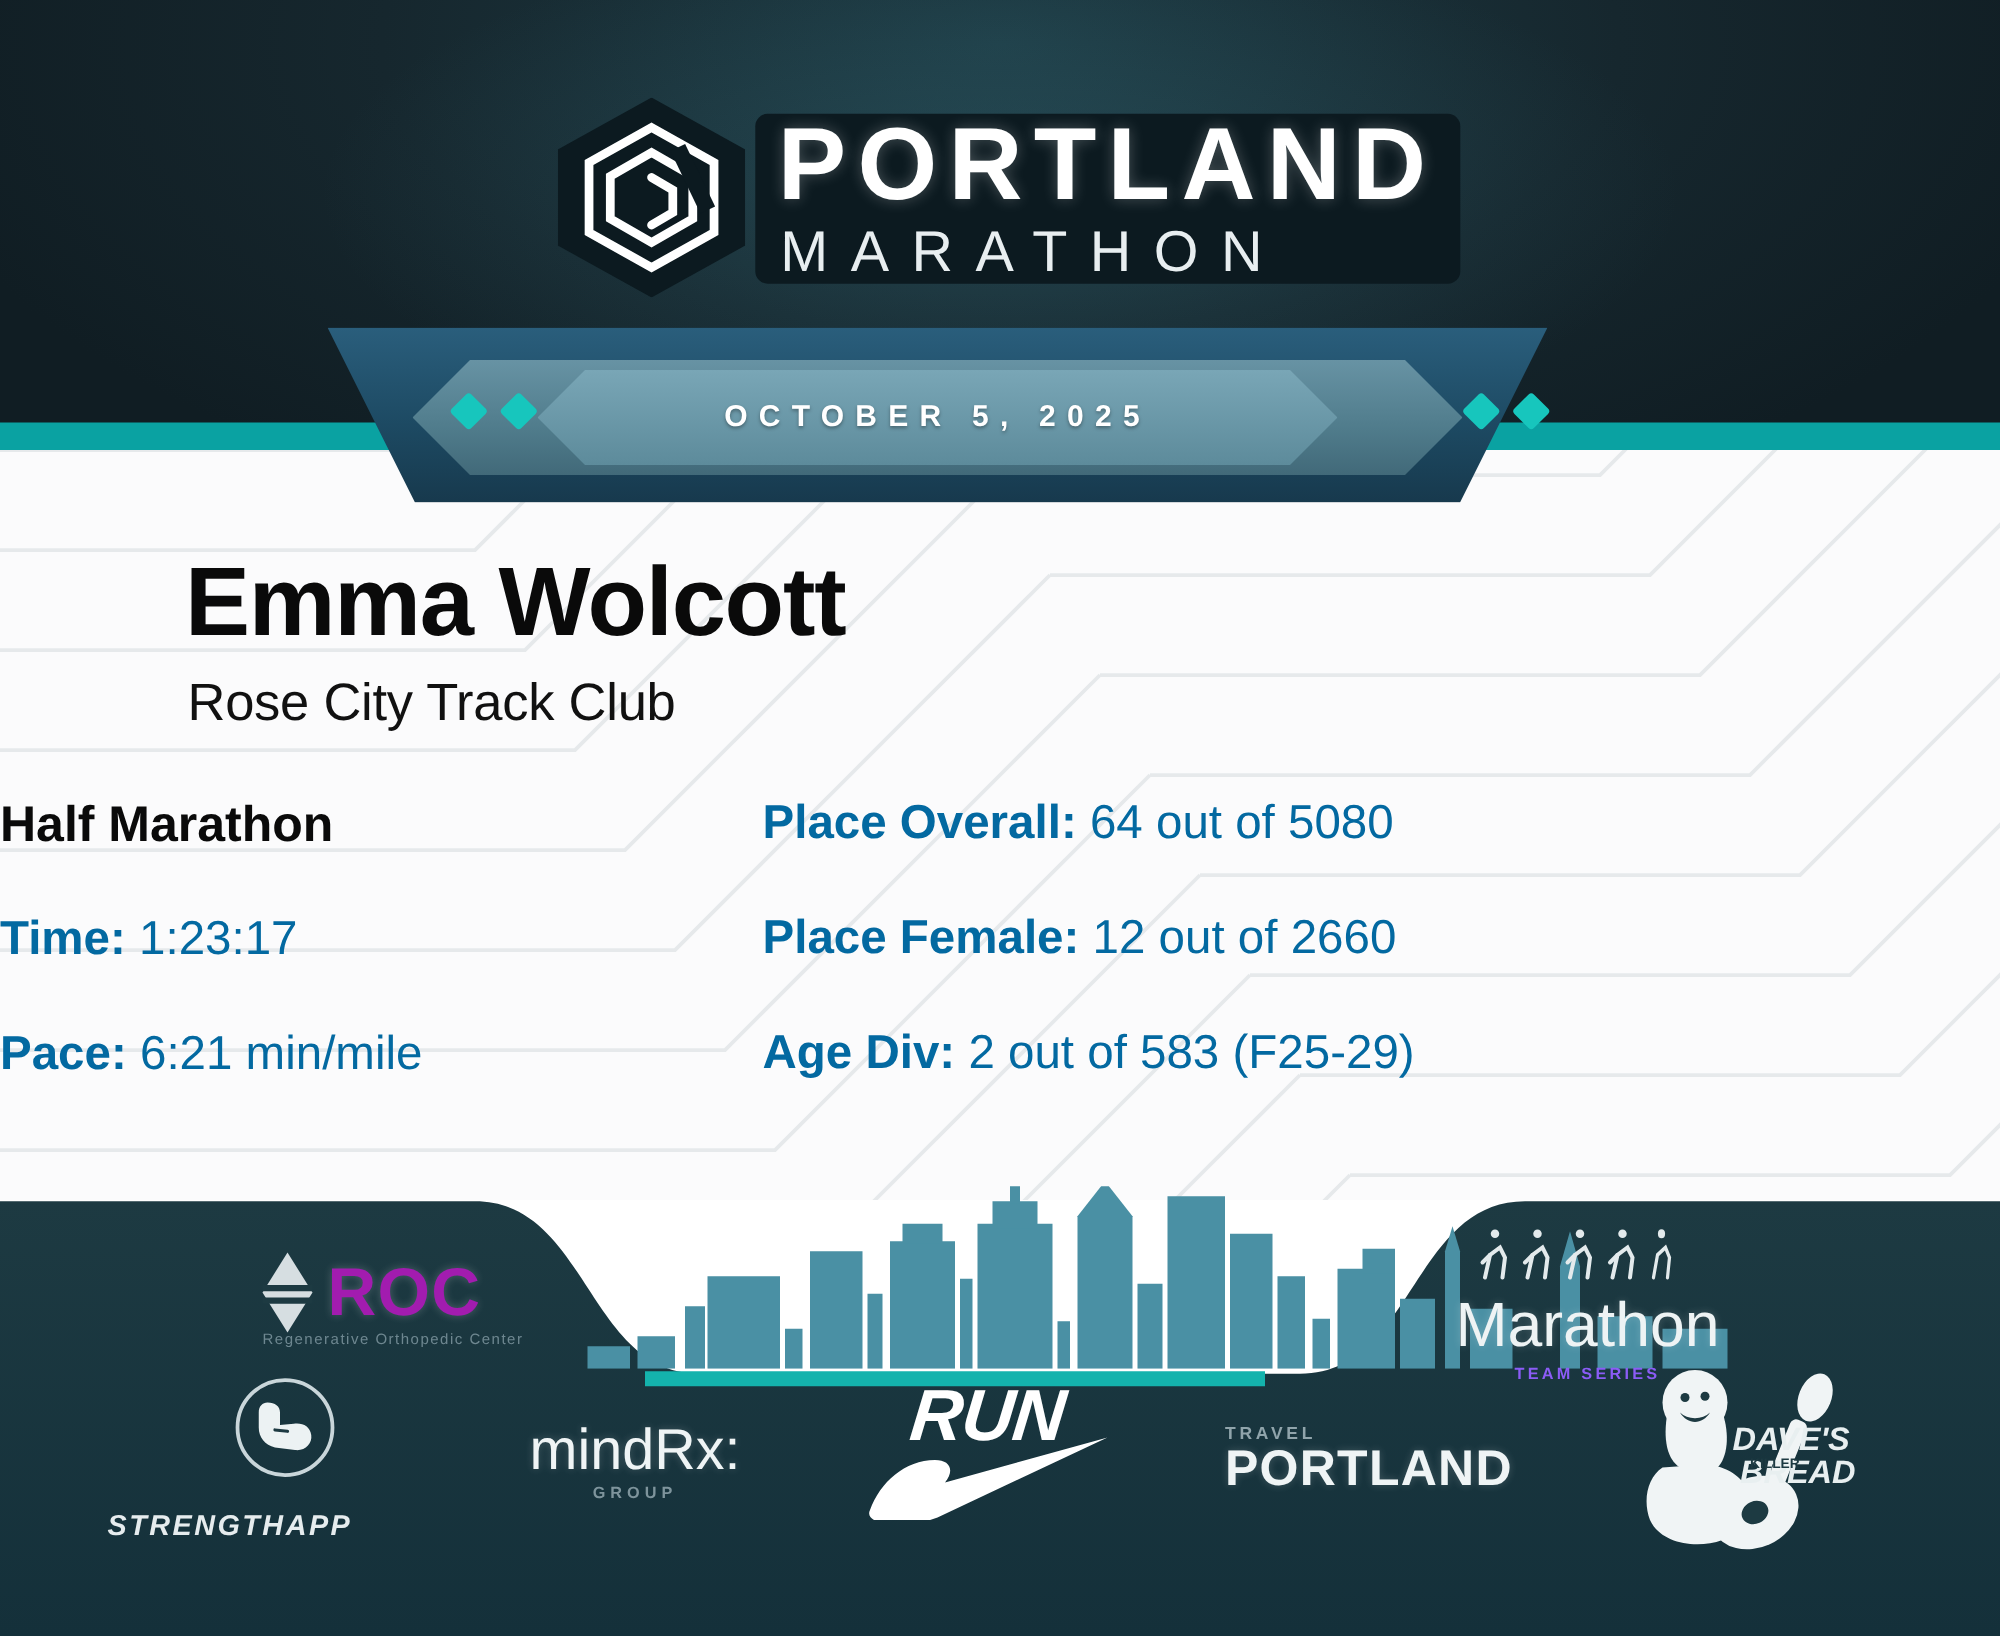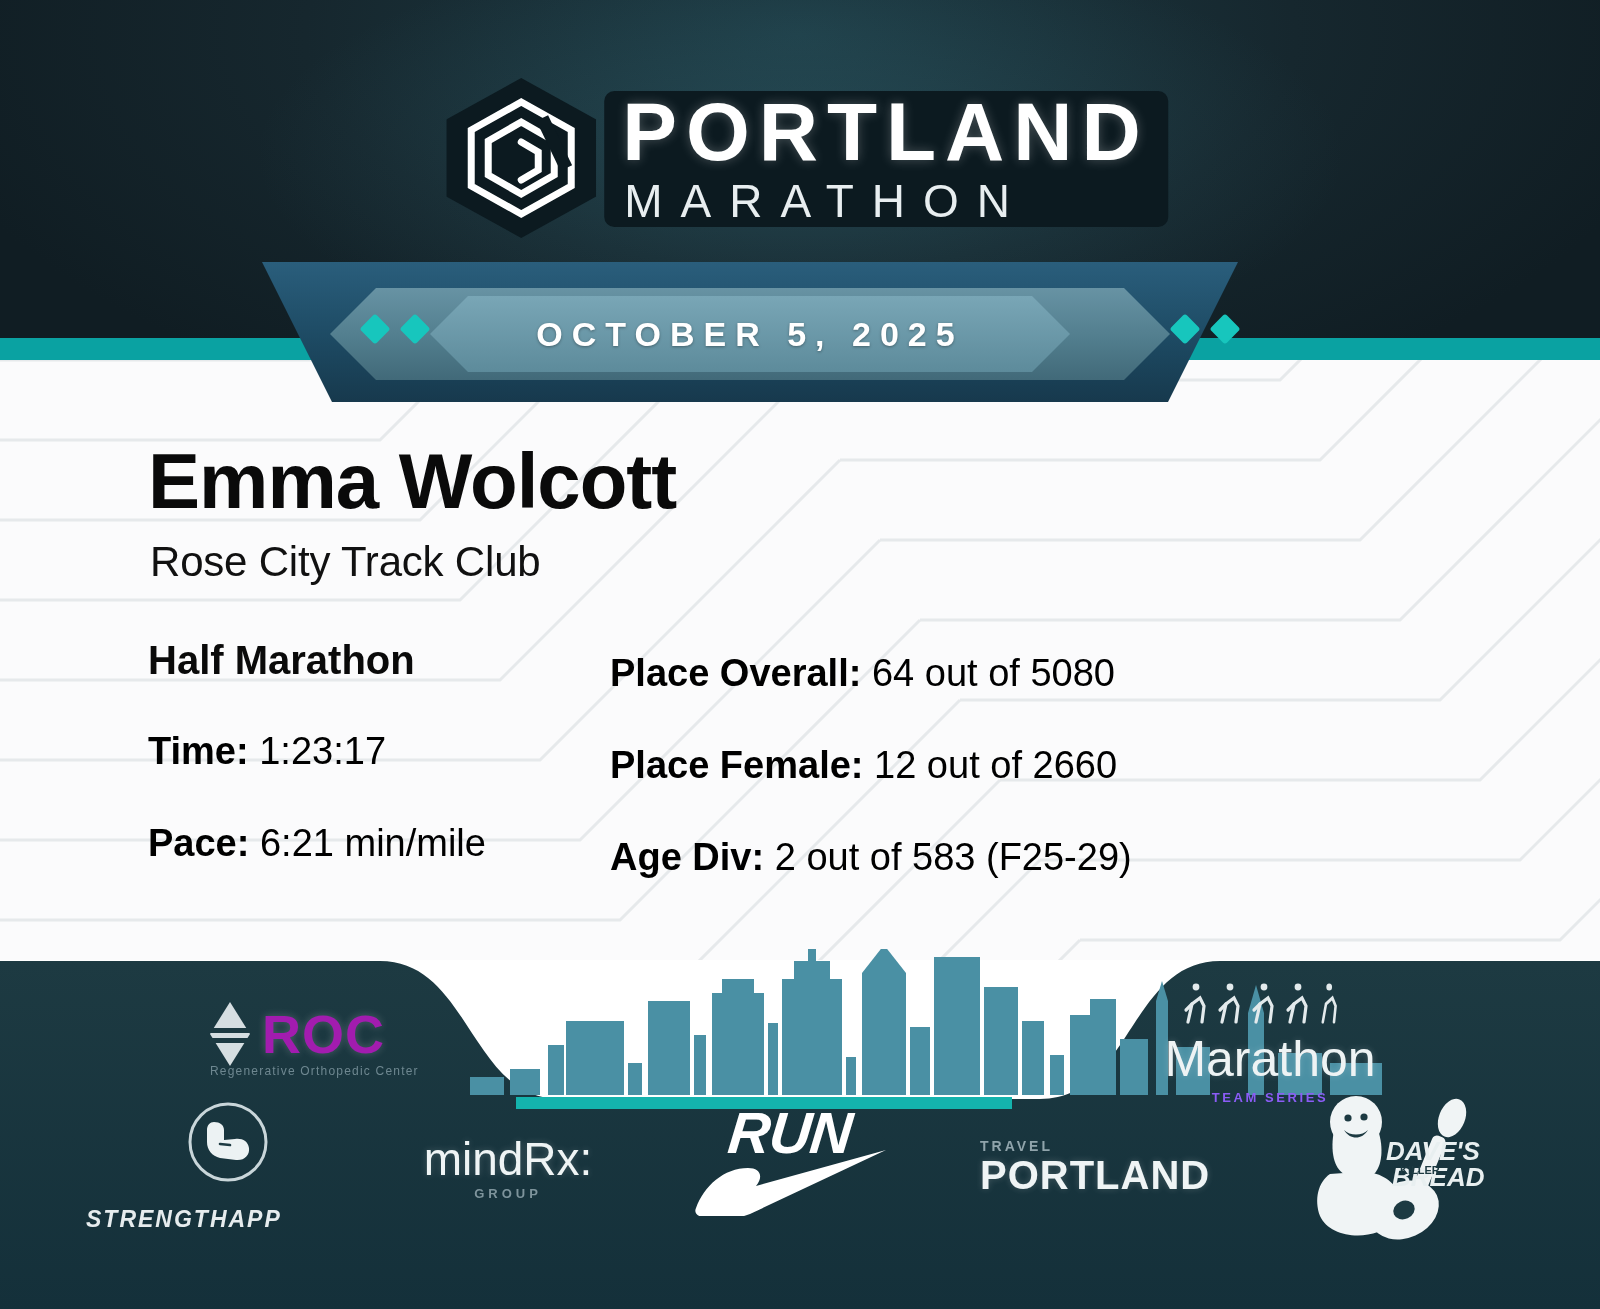--- a/index.html
+++ b/index.html
@@ -72,21 +72,21 @@
     clip-path:polygon(46px 0, 794px 0, 840px 46px, 794px 92px, 46px 92px, 0 46px);
     opacity:.92;
   }
   .banner-inner {
     position:absolute; left:430px; top:34px; width:640px; height:76px;
     background:linear-gradient(180deg, #79a6b6 0%, #5d8b9b 100%);
     clip-path:polygon(38px 0, 602px 0, 640px 38px, 602px 76px, 38px 76px, 0 38px);
     display:flex; align-items:center; justify-content:center;
   }
   .banner-date {
-    font-size:34px; font-weight:bold; color:#ffffff; letter-spacing:9px;
+    font-size:24px; font-weight:bold; color:#ffffff; letter-spacing:9px;
     text-shadow:0 1px 3px rgba(0,0,0,.35);
   }
   .diamonds { position:absolute; top:56px; display:flex; gap:18px; }
   .diamonds.left { left:364px; }
   .diamonds.right { right:364px; }
   .dia { width:22px; height:22px; background:#17c6bd; transform:rotate(45deg); border-radius:3px; }
 
   
   .bodyarea {
     position:absolute; left:0; top:360px; width:1600px; height:600px;
@@ -99,23 +99,23 @@
   .content { position:absolute; left:0; top:360px; width:1432px; z-index:3; }
   .name {
     margin:82px 0 0 148px; font-size:78px; font-weight:bold; color:#0a0a0a;
     letter-spacing:-1px; line-height:1;
   }
   .club {
     margin:18px 0 0 150px; font-size:42px; color:#111; font-weight:normal;
     letter-spacing:-.2px;
   }
   .stats { display:flex; margin:52px 0 0 0; }
-  .col-left { width:560px; padding-left:148px; }
+  .col-left { width:560px; }
   .col-right { width:860px; padding-left:50px; }
-  .stat { font-size:38px; color:#000000; margin-bottom:50px; line-height:1.1;margin-top:15px; }
+  .stat { font-size:38px; color:#0369a1; margin-bottom:50px; line-height:1.1; }
   .stat .k { font-weight:bold; }
   .stat .v { font-weight:normal; }
   .event { font-size:40px; font-weight:bold; color:#0a0a0a; margin-bottom:48px; }
 
   
   .footer {
     position:absolute; left:0; bottom:0; width:1600px; height:360px; overflow:hidden;
   }
   .footer-mask { position:absolute; left:0; top:0; width:1600px; height:360px; }
   .skyline { position:absolute; left:0; top:-14px; width:1600px; height:160px; }

